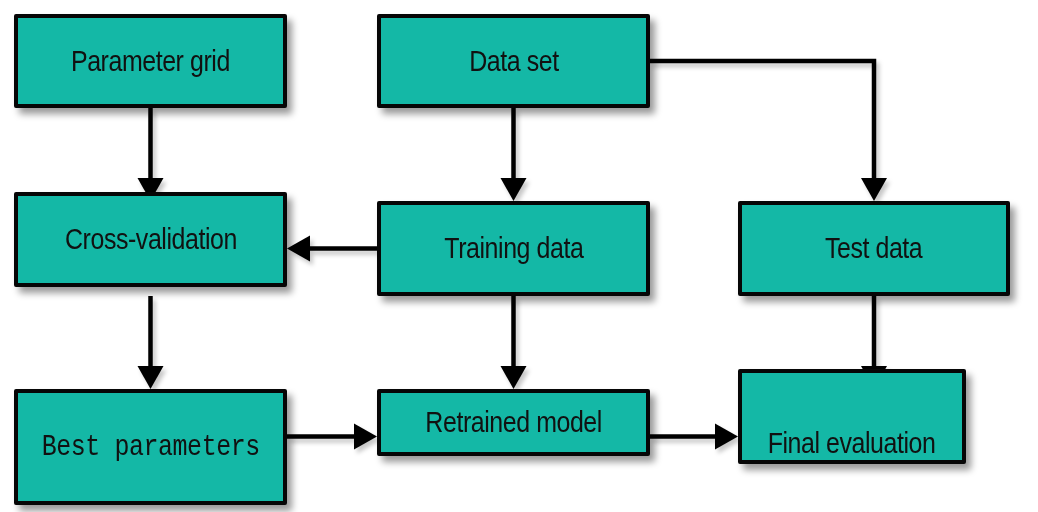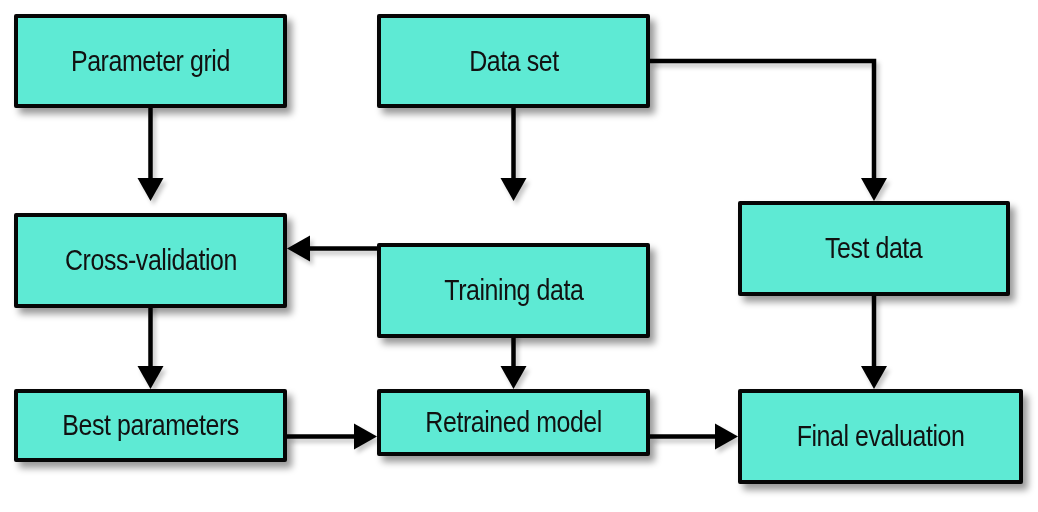--- a/index.html
+++ b/index.html
@@ -28,45 +28,45 @@
     stroke: #000000;
     stroke-width: 4.5;
   }
   .edges polygon {
     fill: #000000;
     stroke: none;
   }
   .node {
     position: absolute;
     box-sizing: border-box;
-    background: #5eead4;
+    background: #14b8a6;
     border: 4px solid #060606;
     border-radius: 2px;
     box-shadow: 5px 6px 7px rgba(0,0,0,0.40);
     display: flex;
     align-items: center;
     justify-content: center;
   }
   .node .label {
     font-size: 29px;
     font-weight: 400;
     color: #111111;
     letter-spacing: -0.5px;
     transform: scaleX(0.86);
     white-space: nowrap;
   }
   
   .n-parameter-grid  { left: 14px;  top: 14px;  width: 273px; height: 94px; }
   .n-data-set        { left: 377px; top: 14px;  width: 273px; height: 94px; }
-  .n-cross-validation{ left: 14px;  top: 213px; width: 273px; height: 95px; }
-  .n-training-data   { left: 377px; top: 201px; width: 273px; height: 95px; margin-top: 42px; }
+  .n-cross-validation{ left: 14px;  top: 192px; width: 273px; height: 95px; }
+  .n-training-data   { left: 377px; top: 201px; width: 273px; height: 95px; }
   .n-test-data       { left: 738px; top: 201px; width: 272px; height: 95px; align-items: center; }
-  .n-best-parameters { left: 14px;  top: 389px; width: 273px; height: 73px; }
+  .n-best-parameters { left: 14px;  top: 389px; width: 273px; height: 116px; font-family: Liberation Mono, monospace; }
   .n-retrained-model { left: 377px; top: 389px; width: 273px; height: 67px; }
-  .n-final-evaluation{ left: 738px; top: 389px; width: 285px; height: 95px; }
+  .n-final-evaluation{ left: 738px; top: 369px; width: 228px; height: 95px; align-items: flex-end; }
 </style>
 </head>
 <body>
 
 <div class="canvas">
 
   <svg class="edges" viewBox="0 0 1038 512" xmlns="http://www.w3.org/2000/svg">
 
     <g>
       <polyline points="150.5,108 150.5,182"></polyline>

